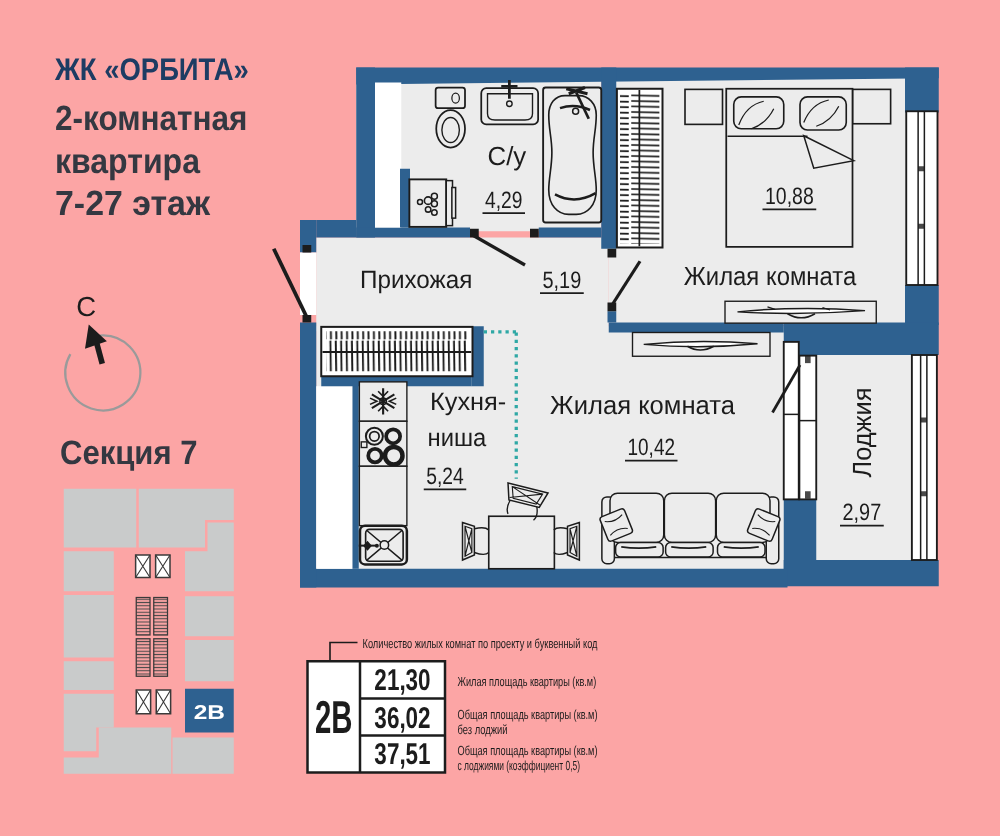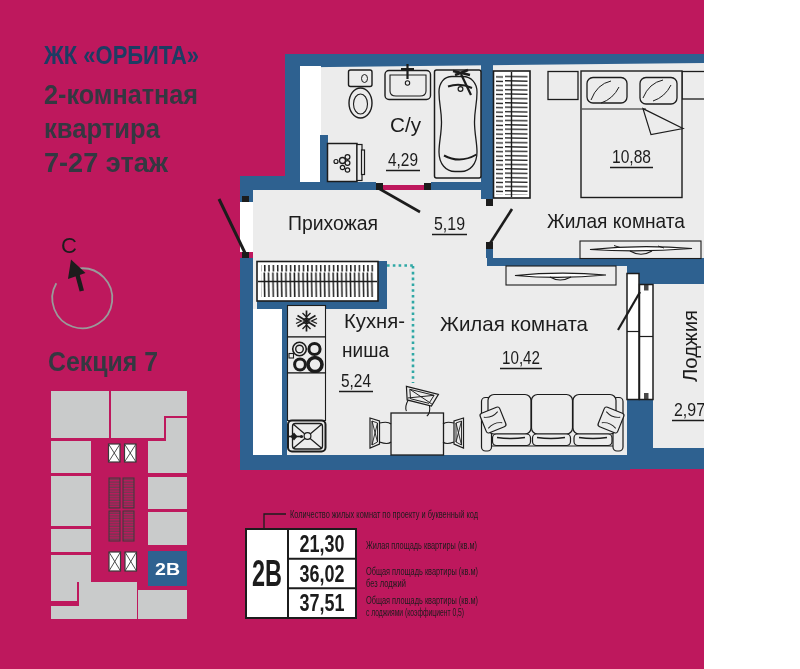--- a/index.html
+++ b/index.html
@@ -1,16 +1,16 @@
 <!DOCTYPE html>
 <html><head>
 <meta charset="utf-8">
 <style>
 html,body{margin:0;padding:0;background:#fff;}
-.page{position:relative;width:704px;height:669px;background:#be185d;overflow:hidden;
+.page{position:relative;width:800px;height:669px;background:#fca5a5;overflow:hidden;
 font-family:"Liberation Sans", sans-serif;}
 text{font-family:"Liberation Sans", sans-serif;}
 </style>
 </head>
 <body>
 <div class="page">
 <svg width="800" height="669" viewBox="0 0 800 669">
 <defs>
 <pattern id="hatchV" width="4.3" height="34" patternUnits="userSpaceOnUse">
 <line x1="2" y1="0.5" x2="2.5" y2="33.5" stroke="#1c1c1c" stroke-width="1.5"></line>

